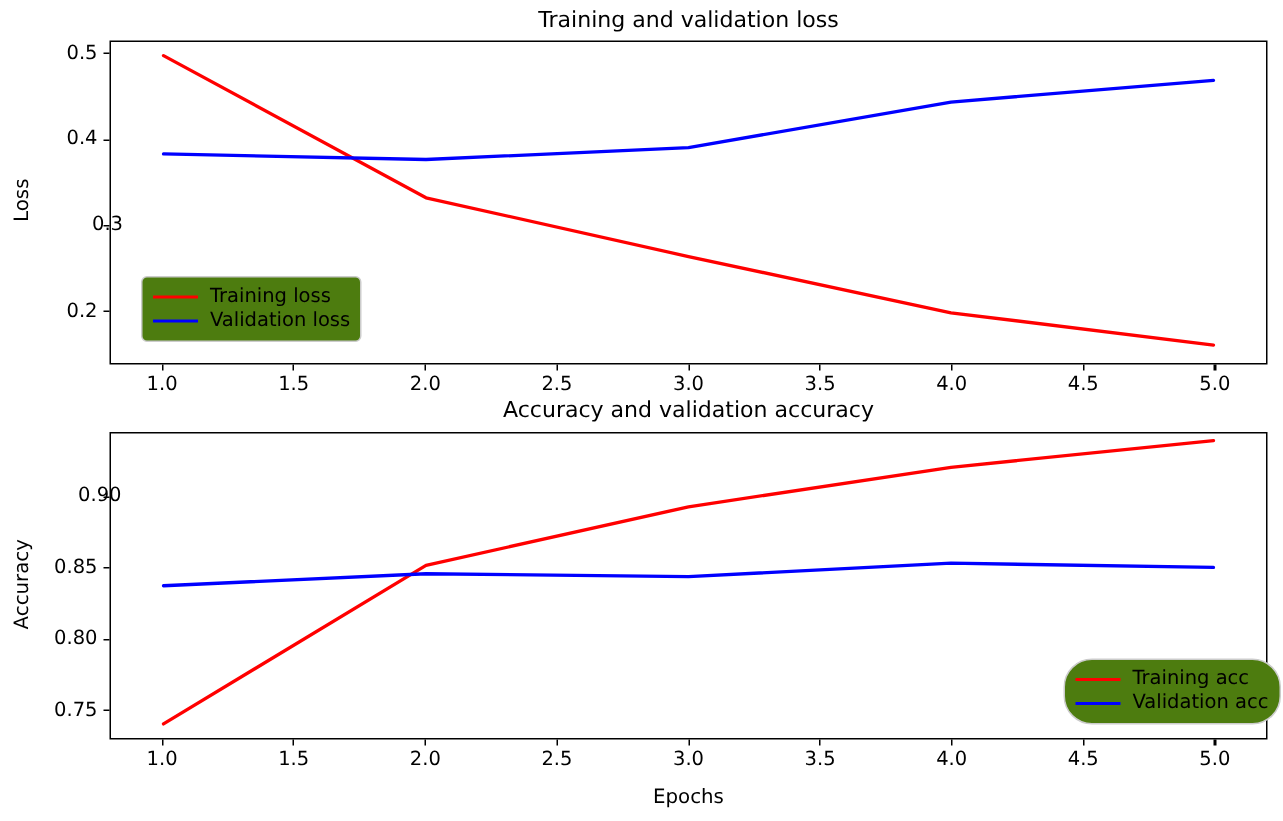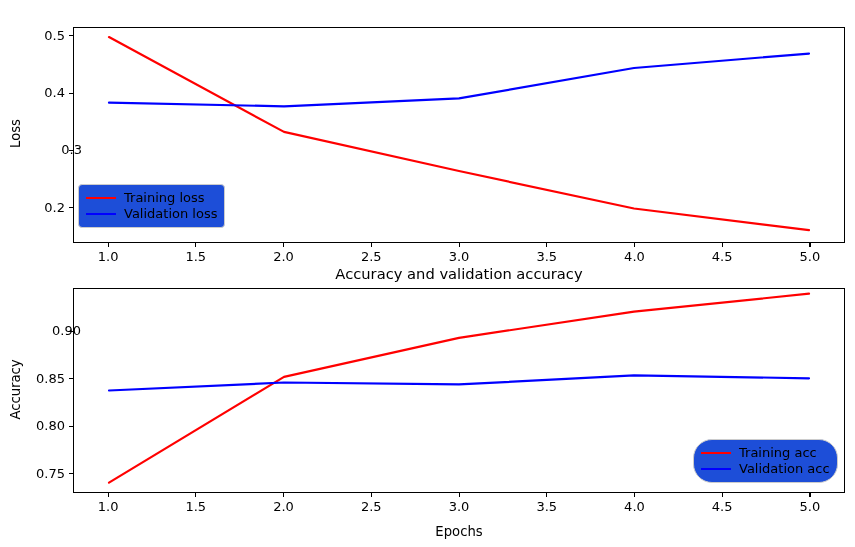--- a/index.html
+++ b/index.html
@@ -95,24 +95,25 @@
     font-size: 13.2px;
     color: #000000;
     text-align: center;
     white-space: nowrap;
   }
 
   
   .legend {
     position: absolute;
     box-sizing: border-box;
-    background: #1d4ed8;
+    background: #4d7c0f;
     border: 0.9px solid #cccccc;
     border-radius: 4px;
     padding: 5px 7px 5px 7px;
+    margin-left: 16px;
   }
   .legend-row {
     display: flex;
     align-items: center;
     height: 16px;
   }
   .legend-swatch {
     width: 30px;
     height: 0;
     border-top-width: 2.2px;
@@ -125,20 +126,21 @@
     line-height: 16px;
     color: #000000;
     white-space: nowrap;
   }
 </style>
 </head>
 <body>
 
 <div class="figure">
 
+  <div class="axes-title" id="title-loss">Training and validation loss</div>
 
   <div class="axes" id="axes-loss">
     <svg class="plot-svg" id="svg-loss" viewBox="0 0 772 216" preserveAspectRatio="none">
         <polyline points="35.09,9.17 210.55,104.85 386.00,144.38 561.45,182.20 736.91,203.97" fill="none" stroke="#ff0000" stroke-width="2.2" stroke-linejoin="round" stroke-linecap="round" vector-effect="non-scaling-stroke"></polyline>
         <polyline points="35.09,75.34 210.55,79.07 386.00,71.05 561.45,40.39 736.91,25.78" fill="none" stroke="#0000ff" stroke-width="2.2" stroke-linejoin="round" stroke-linecap="round" vector-effect="non-scaling-stroke"></polyline>
       </svg>
   </div>
 
   <div id="yticks-loss">
       <div class="tick-label ytick" style="left: 29px; top: 207.764px; width: 36px;">0.2</div>

